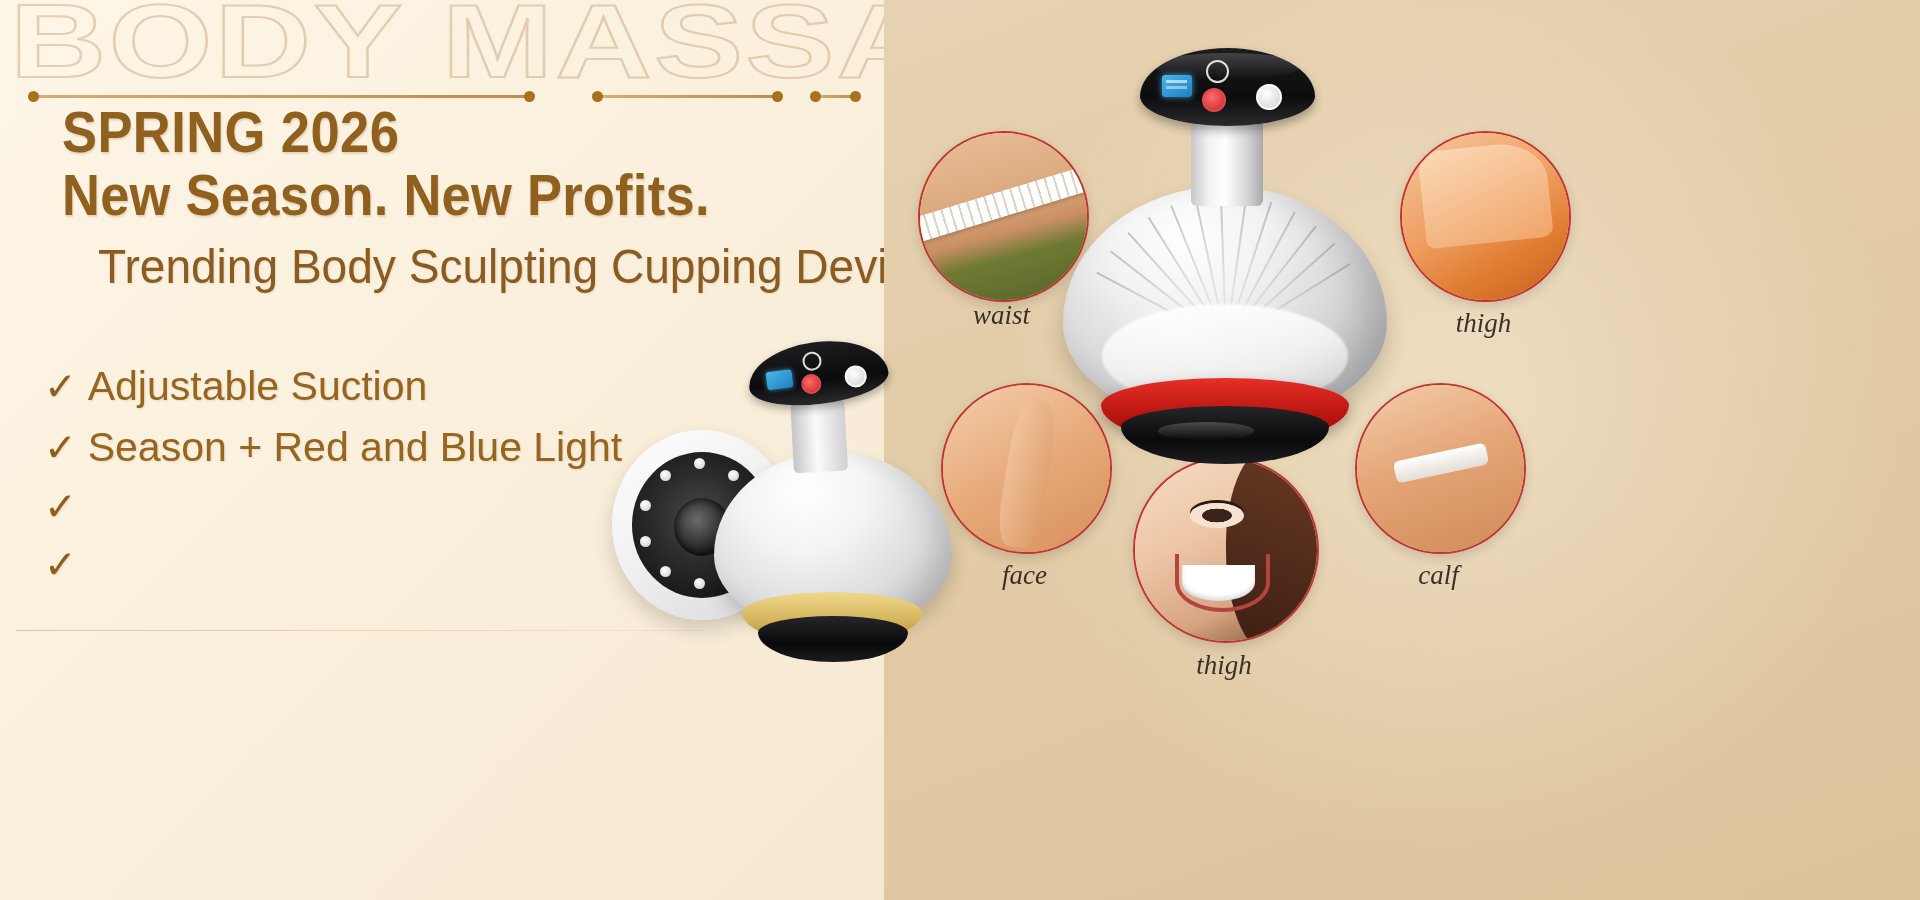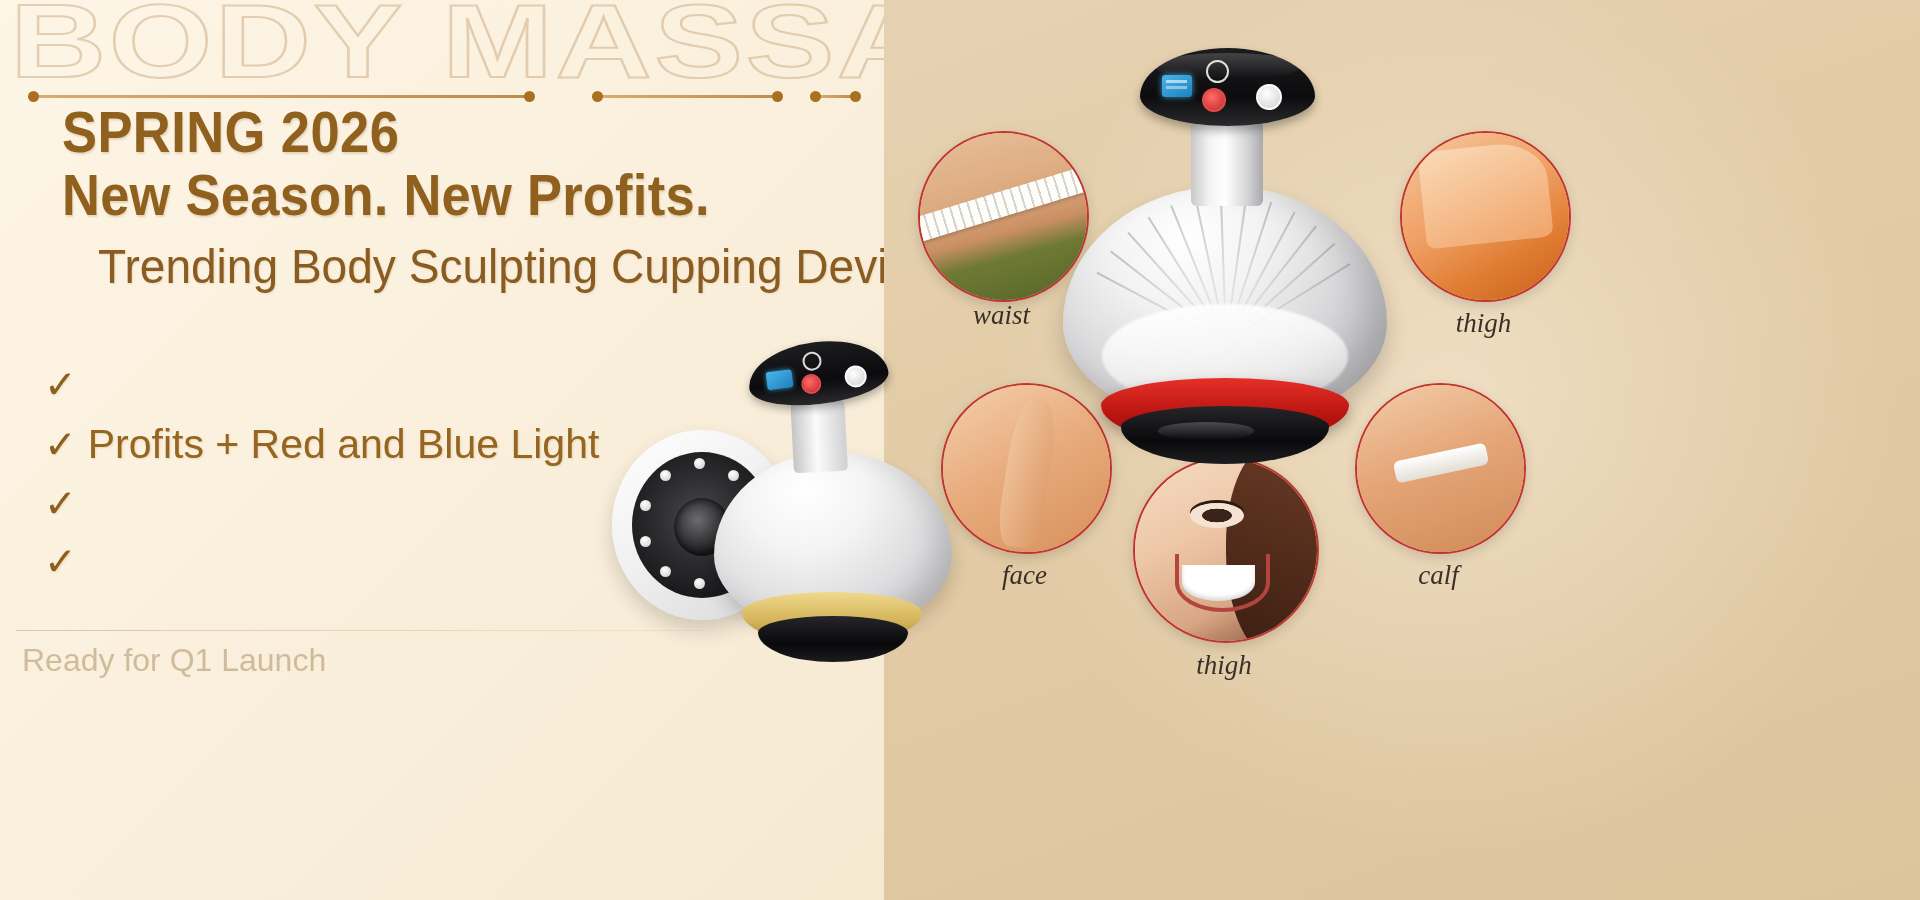--- a/index.html
+++ b/index.html
@@ -276,35 +276,35 @@
     <div class="headline">
       <div class="hl-1">SPRING 2026</div>
       <div class="hl-2">New Season. New Profits.</div>
     </div>
 
     <div class="tagline">Trending Body Sculpting Cupping Device</div>
 
     <div class="features">
       <div class="feat">
         <span class="chk">✓</span>
+        <span>Adjustable Suction</span>
       </div>
       <div class="feat">
         <span class="chk">✓</span>
-        <span>Profits + Red and Blue Light</span>
+        <span>Season + Red and Blue Light</span>
       </div>
       <div class="feat">
         <span class="chk">✓</span>
       </div>
       <div class="feat">
         <span class="chk">✓</span>
       </div>
     </div>
 
     <div class="foot-rule"></div>
-    <div class="footnote">Ready for Q1 Launch</div>
   </div>
 
   <div class="panel-right"></div>
 
   <div class="circ c-waist">
     <div class="ph ph-waist">
       <div class="tape"></div>
     </div>
   </div>
   <div class="clabel" style="left:918px;top:300px;width:167px;">waist</div>

